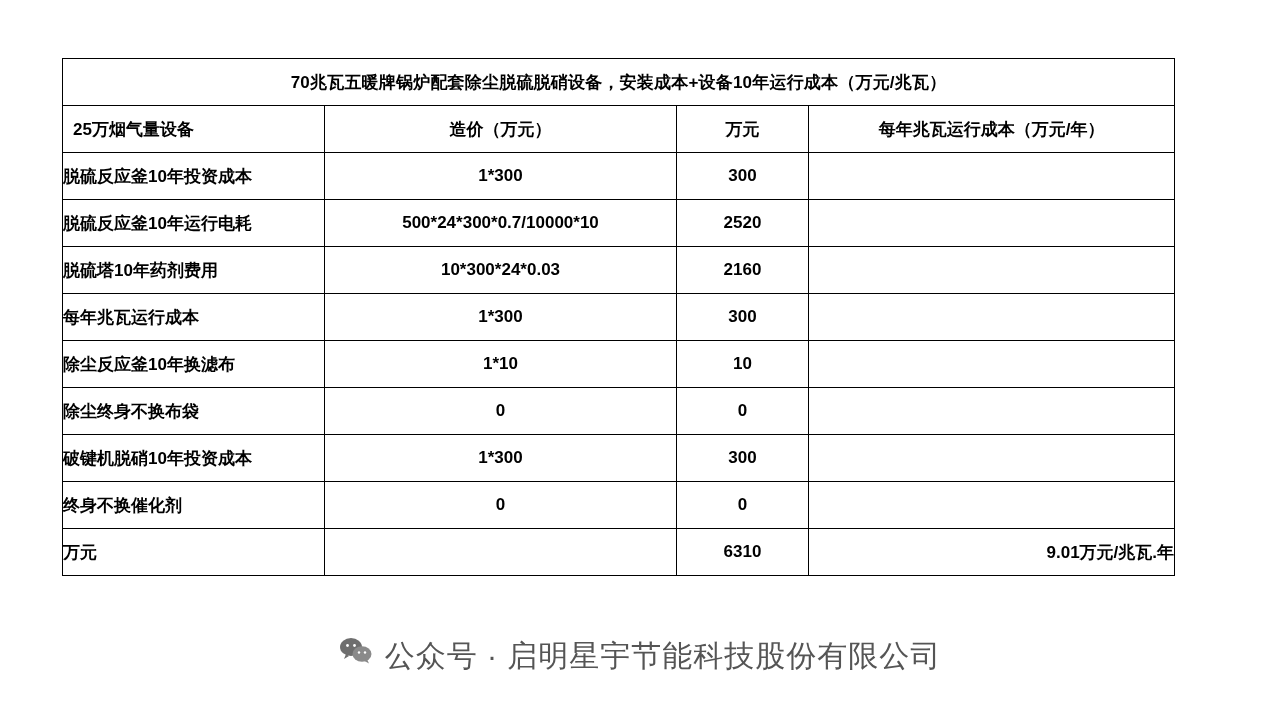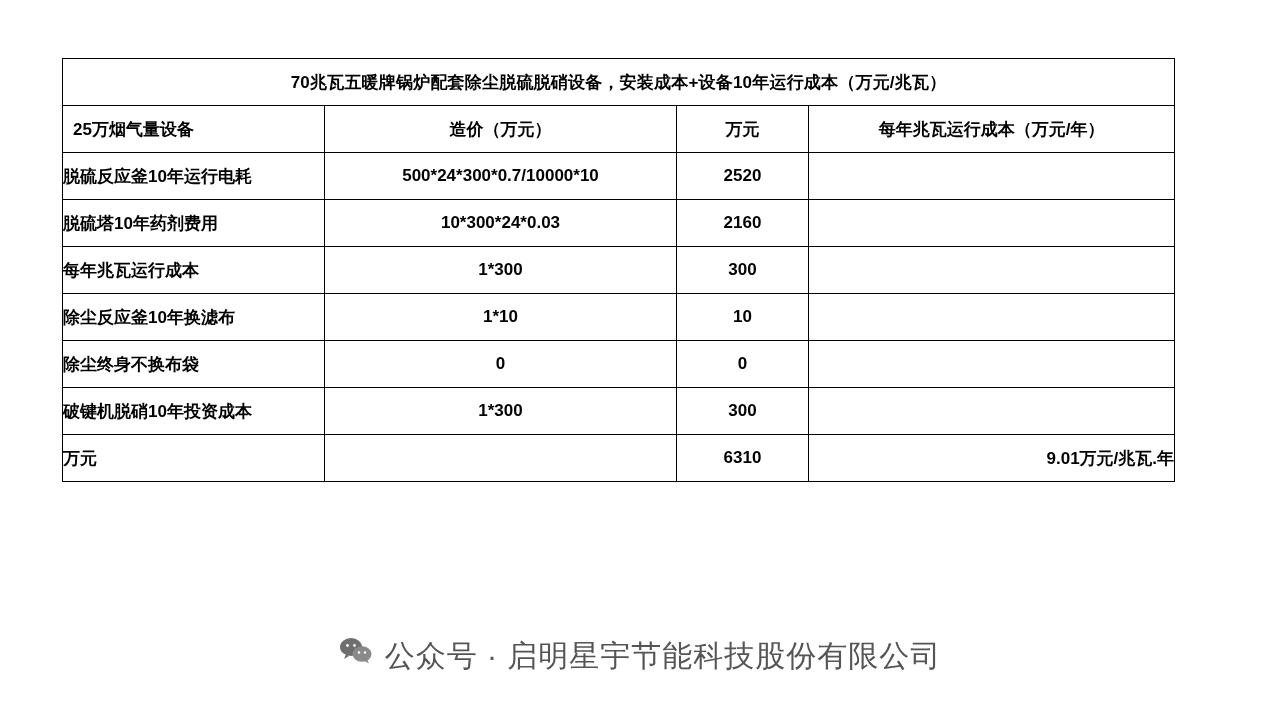--- a/index.html
+++ b/index.html
@@ -115,20 +115,26 @@
           <td class="title-cell" colspan="4">70兆瓦五暖牌锅炉配套除尘脱硫脱硝设备，安装成本+设备10年运行成本（万元/兆瓦）</td>
         </tr>
         <tr>
           <td class="hdr left">25万烟气量设备</td>
           <td class="hdr">造价（万元）</td>
           <td class="hdr">万元</td>
           <td class="hdr">每年兆瓦运行成本（万元/年）</td>
         </tr>
 
         <tr>
+          <td class="label">脱硫反应釜10年投资成本</td>
+          <td class="formula">1*300</td>
+          <td class="amount">300</td>
+          <td class="note"></td>
+        </tr>
+        <tr>
           <td class="label">脱硫反应釜10年运行电耗</td>
           <td class="formula">500*24*300*0.7/10000*10</td>
           <td class="amount">2520</td>
           <td class="note"></td>
         </tr>
         <tr>
           <td class="label">脱硫塔10年药剂费用</td>
           <td class="formula">10*300*24*0.03</td>
           <td class="amount">2160</td>
           <td class="note"></td>
@@ -148,20 +154,26 @@
         <tr>
           <td class="label">除尘终身不换布袋</td>
           <td class="formula">0</td>
           <td class="amount">0</td>
           <td class="note"></td>
         </tr>
         <tr>
           <td class="label">破键机脱硝10年投资成本</td>
           <td class="formula">1*300</td>
           <td class="amount">300</td>
+          <td class="note"></td>
+        </tr>
+        <tr>
+          <td class="label">终身不换催化剂</td>
+          <td class="formula">0</td>
+          <td class="amount">0</td>
           <td class="note"></td>
         </tr>
 
         <tr>
           <td class="label">万元</td>
           <td class="formula"></td>
           <td class="amount">6310</td>
           <td class="note">9.01万元/兆瓦.年</td>
         </tr>
       </tbody>

